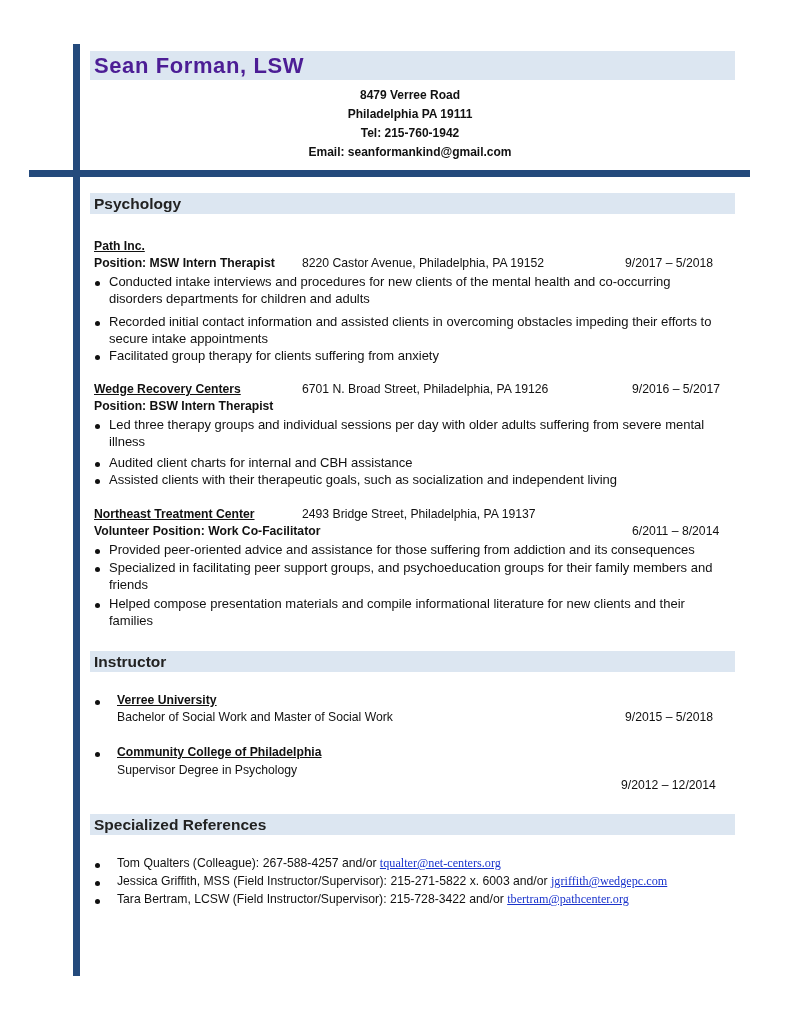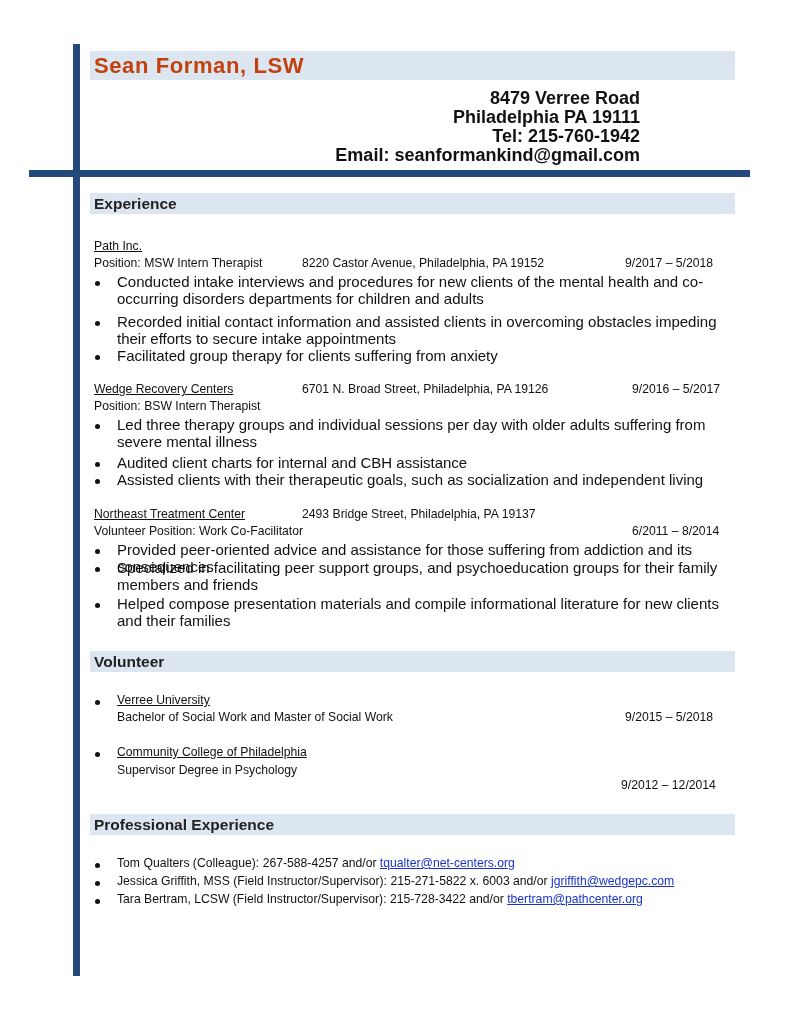--- a/index.html
+++ b/index.html
@@ -1,46 +1,46 @@
 <!DOCTYPE html>
 <html><head>
 <meta charset="utf-8">
 <style>
   html, body { margin:0; padding:0; background:#ffffff; }
   body { width:791px; height:1024px; position:relative; overflow:hidden;
          font-family:"Liberation Sans", sans-serif; color:#111; }
   .vbar { position:absolute; left:73px; top:44px; width:7px; height:932px; background:#244a7c; }
   .hbar { position:absolute; left:29px; top:170px; width:721px; height:7px; background:#244a7c; }
   .name-bar { position:absolute; left:90px; top:51px; width:645px; height:29px; background:#dce6f1; }
-  .name { position:absolute; left:94px; top:53px; font-size:22px; font-weight:bold; letter-spacing:0.6px; color:#c2410c; }
-  .contact { position:absolute; left:180px; width:460px; text-align:right; font-size:18px; font-weight:bold; }
+  .name { position:absolute; left:94px; top:53px; font-size:22px; font-weight:bold; letter-spacing:0.6px; color:#4c1d95; }
+  .contact { position:absolute; left:180px; width:460px; text-align:center; font-size:12px; font-weight:bold; }
   .sec-bar { position:absolute; left:90px; width:645px; height:21px; background:#dce6f1; }
   .sec-title { position:absolute; left:94px; font-size:15.5px; font-weight:bold; color:#222; }
   .t { position:absolute; font-size:12.2px; white-space:nowrap; line-height:17px; }
-  .b { font-weight:normal; }
+  .b { font-weight:bold; }
   .u { text-decoration:underline; }
   .bul { position:absolute; left:95px; width:5px; height:5px; background:#111; border-radius:50%; }
-  .bt { position:absolute; left:117px; width:618px; font-size:15px; line-height:17px; }
-  .link { color:#1a33cc; text-decoration:underline; }
+  .bt { position:absolute; left:109px; width:618px; font-size:13px; line-height:17px; }
+  .link { color:#1a33cc; text-decoration:underline;font-family:Liberation Serif, serif; }
 </style>
 </head>
 <body>
 
 <div class="vbar"></div>
 <div class="hbar"></div>
 
 <div class="name-bar"></div>
 <div class="name">Sean Forman, LSW</div>
 <div class="contact" style="top:88px">8479 Verree Road</div>
 <div class="contact" style="top:107px">Philadelphia PA 19111</div>
 <div class="contact" style="top:126px">Tel: 215-760-1942</div>
 <div class="contact" style="top:145px">Email: seanformankind@gmail.com</div>
 
 <div class="sec-bar" style="top:193px"></div>
-<div class="sec-title" style="top:195px">Experience</div>
+<div class="sec-title" style="top:195px">Psychology</div>
 
 <div class="t b u" style="left:94px;top:238px">Path Inc.</div>
 <div class="t b" style="left:94px;top:255px">Position: MSW Intern Therapist</div>
 <div class="t" style="left:302px;top:255px">8220 Castor Avenue, Philadelphia, PA 19152</div>
 <div class="t" style="left:625px;top:255px">9/2017 – 5/2018</div>
 <div class="bul" style="top:281px"></div>
 <div class="bt" style="top:273px">Conducted intake interviews and procedures for new clients of the mental health and co-occurring disorders departments for children and adults</div>
 <div class="bul" style="top:321px"></div>
 <div class="bt" style="top:313px">Recorded initial contact information and assisted clients in overcoming obstacles impeding their efforts to secure intake appointments</div>
 <div class="bul" style="top:355px"></div>
@@ -62,34 +62,34 @@
 <div class="t b" style="left:94px;top:523px">Volunteer Position: Work Co-Facilitator</div>
 <div class="t" style="left:632px;top:523px">6/2011 – 8/2014</div>
 <div class="bul" style="top:549px"></div>
 <div class="bt" style="top:541px">Provided peer-oriented advice and assistance for those suffering from addiction and its consequences</div>
 <div class="bul" style="top:567px"></div>
 <div class="bt" style="top:559px">Specialized in facilitating peer support groups, and psychoeducation groups for their family members and friends</div>
 <div class="bul" style="top:603px"></div>
 <div class="bt" style="top:595px">Helped compose presentation materials and compile informational literature for new clients and their families</div>
 
 <div class="sec-bar" style="top:651px"></div>
-<div class="sec-title" style="top:653px">Volunteer</div>
+<div class="sec-title" style="top:653px">Instructor</div>
 
 <div class="bul" style="top:700px"></div>
 <div class="t b u" style="left:117px;top:692px">Verree University</div>
 <div class="t" style="left:117px;top:709px">Bachelor of Social Work and Master of Social Work</div>
 <div class="t" style="left:625px;top:709px">9/2015 – 5/2018</div>
 
 <div class="bul" style="top:752px"></div>
 <div class="t b u" style="left:117px;top:744px">Community College of Philadelphia</div>
 <div class="t" style="left:117px;top:762px">Supervisor Degree in Psychology</div>
 <div class="t" style="left:621px;top:777px">9/2012 – 12/2014</div>
 
 <div class="sec-bar" style="top:814px"></div>
-<div class="sec-title" style="top:816px">Professional Experience</div>
+<div class="sec-title" style="top:816px">Specialized References</div>
 
 <div class="bul" style="top:863px"></div>
 <div class="t" style="left:117px;top:855px">
   <span>Tom Qualters (Colleague): 267-588-4257 and/or </span><span class="link">tqualter@net-centers.org</span>
 </div>
 <div class="bul" style="top:881px"></div>
 <div class="t" style="left:117px;top:873px">
   <span>Jessica Griffith, MSS (Field Instructor/Supervisor): 215-271-5822 x. 6003 and/or </span><span class="link">jgriffith@wedgepc.com</span>
 </div>
 <div class="bul" style="top:899px"></div>

